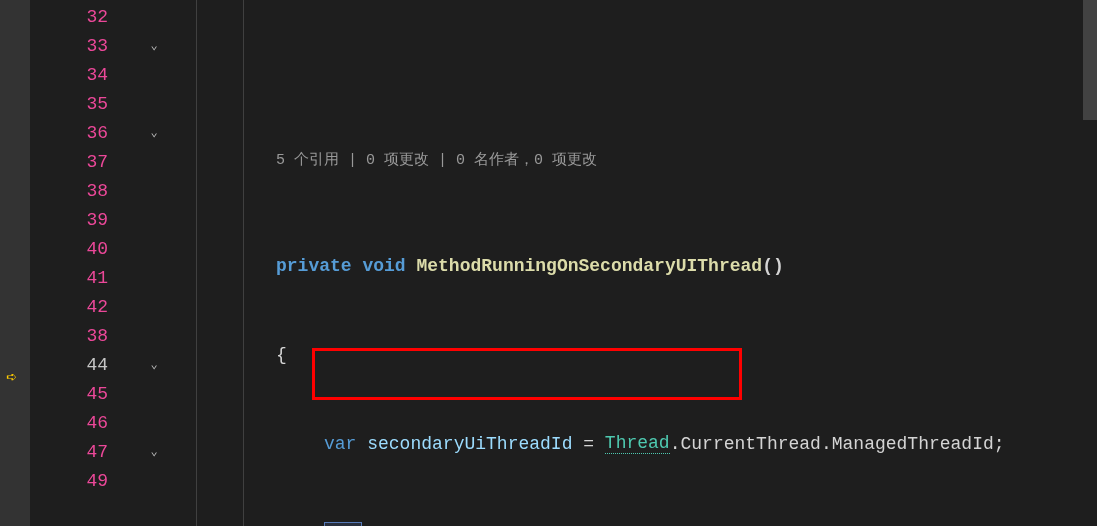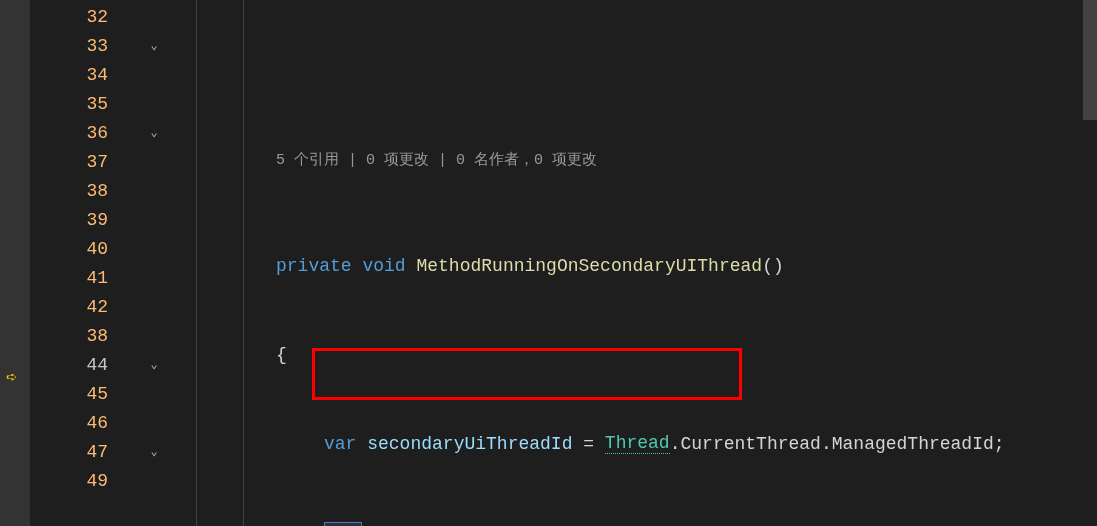--- a/index.html
+++ b/index.html
@@ -20,21 +20,21 @@
     background: #1e1e1e;
     flex-shrink: 0;
     padding-top: 2px;
   }
   .gutter-row {
     height: 29px;
     display: flex;
     align-items: center;
     justify-content: flex-end;
     padding-right: 32px;
-    color: #fdba74;
+    color: #ec4899;
     position: relative;
     font-size: 18px;
   }
   .fold {
     width: 28px;
     background: #1e1e1e;
     flex-shrink: 0;
     padding-top: 2px;
   }
   .fold-row { height: 29px; display: flex; align-items: center; justify-content: center; color: #c0c0c0; }
@@ -185,21 +185,21 @@
 
   <div class="code">
 
     <div class="brace-col" style="left:28px; top:0px; height:526px;"></div>
     <div class="brace-col" style="left:75px; top:0px; height:526px;"></div>
 
     
     <div class="codelens" style="height:29px; display:flex; align-items:flex-end; padding-bottom:2px;"><span>5 个引用 | 0 项更改 | 0 名作者，0 项更改</span></div>
 
     
-    <div class="line" style="padding-left:108px;">
+    <div class="line" style="padding-left:108px;font-weight:bold;">
       <span class="c-key">private</span><span>&nbsp;</span><span class="c-key">void</span><span>&nbsp;</span><span class="c-func">MethodRunningOnSecondaryUIThread</span><span class="c-punc">()</span>
     </div>
     
     <div class="line" style="padding-left:108px;"><span class="c-punc">{</span></div>
     
     <div class="line" style="padding-left:156px;align-items:center;">
       <span class="c-key">var</span><span>&nbsp;</span><span class="c-var">secondaryUiThreadId</span><span class="c-punc"> = </span><span class="c-link">Thread</span><span class="c-punc">.</span><span class="c-punc">CurrentThread</span><span class="c-punc">.</span><span class="c-punc">ManagedThreadId</span><span class="c-punc">;</span>
     </div>
     
     <div class="line" style="padding-left:156px;">

